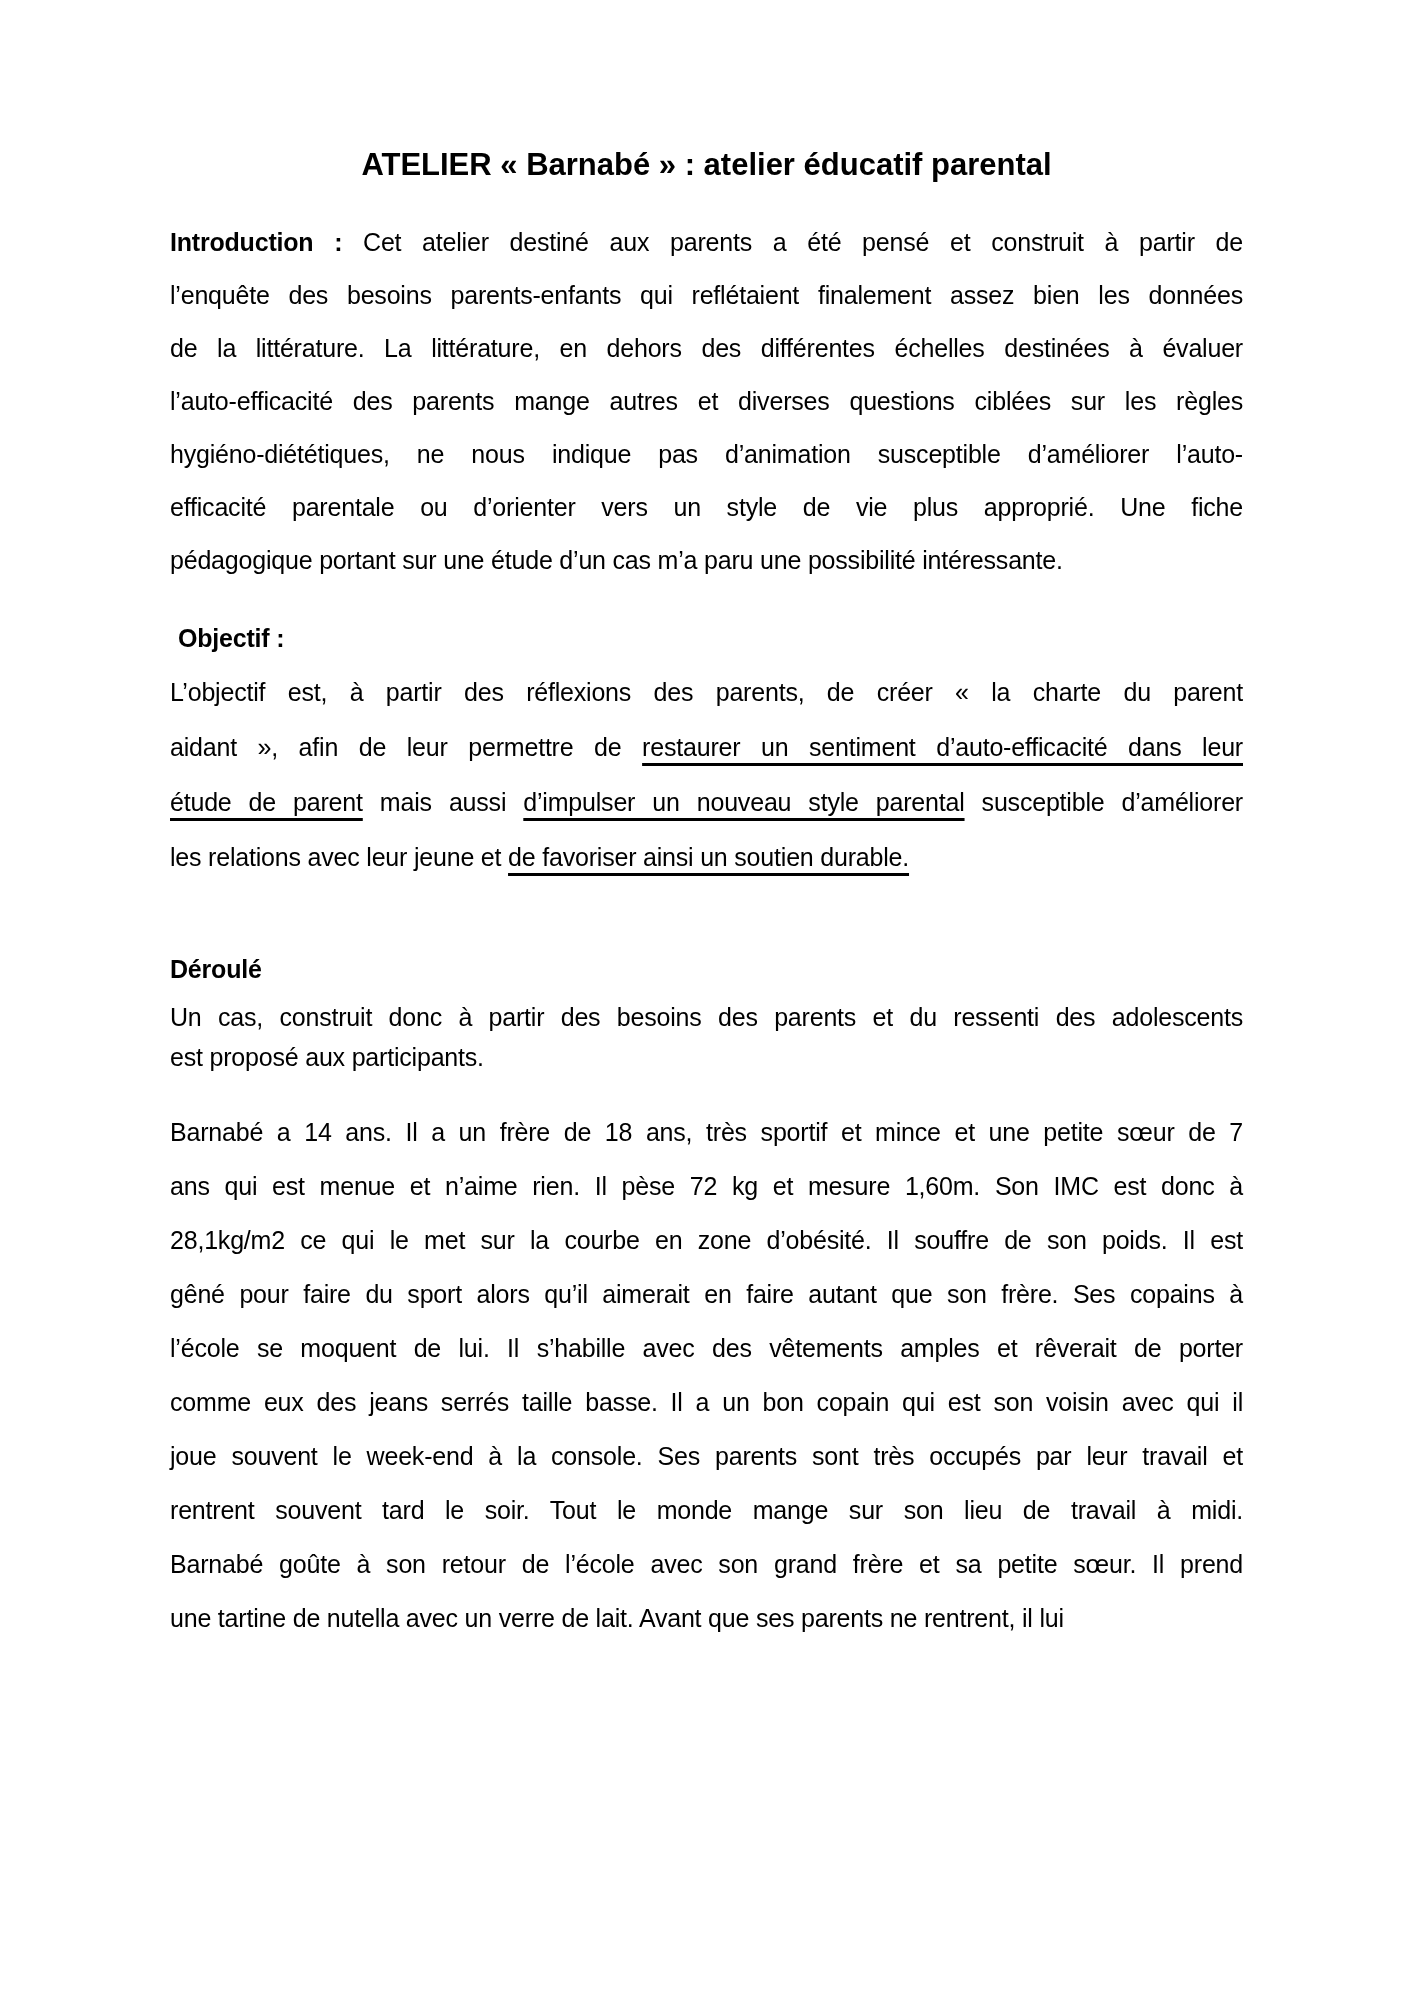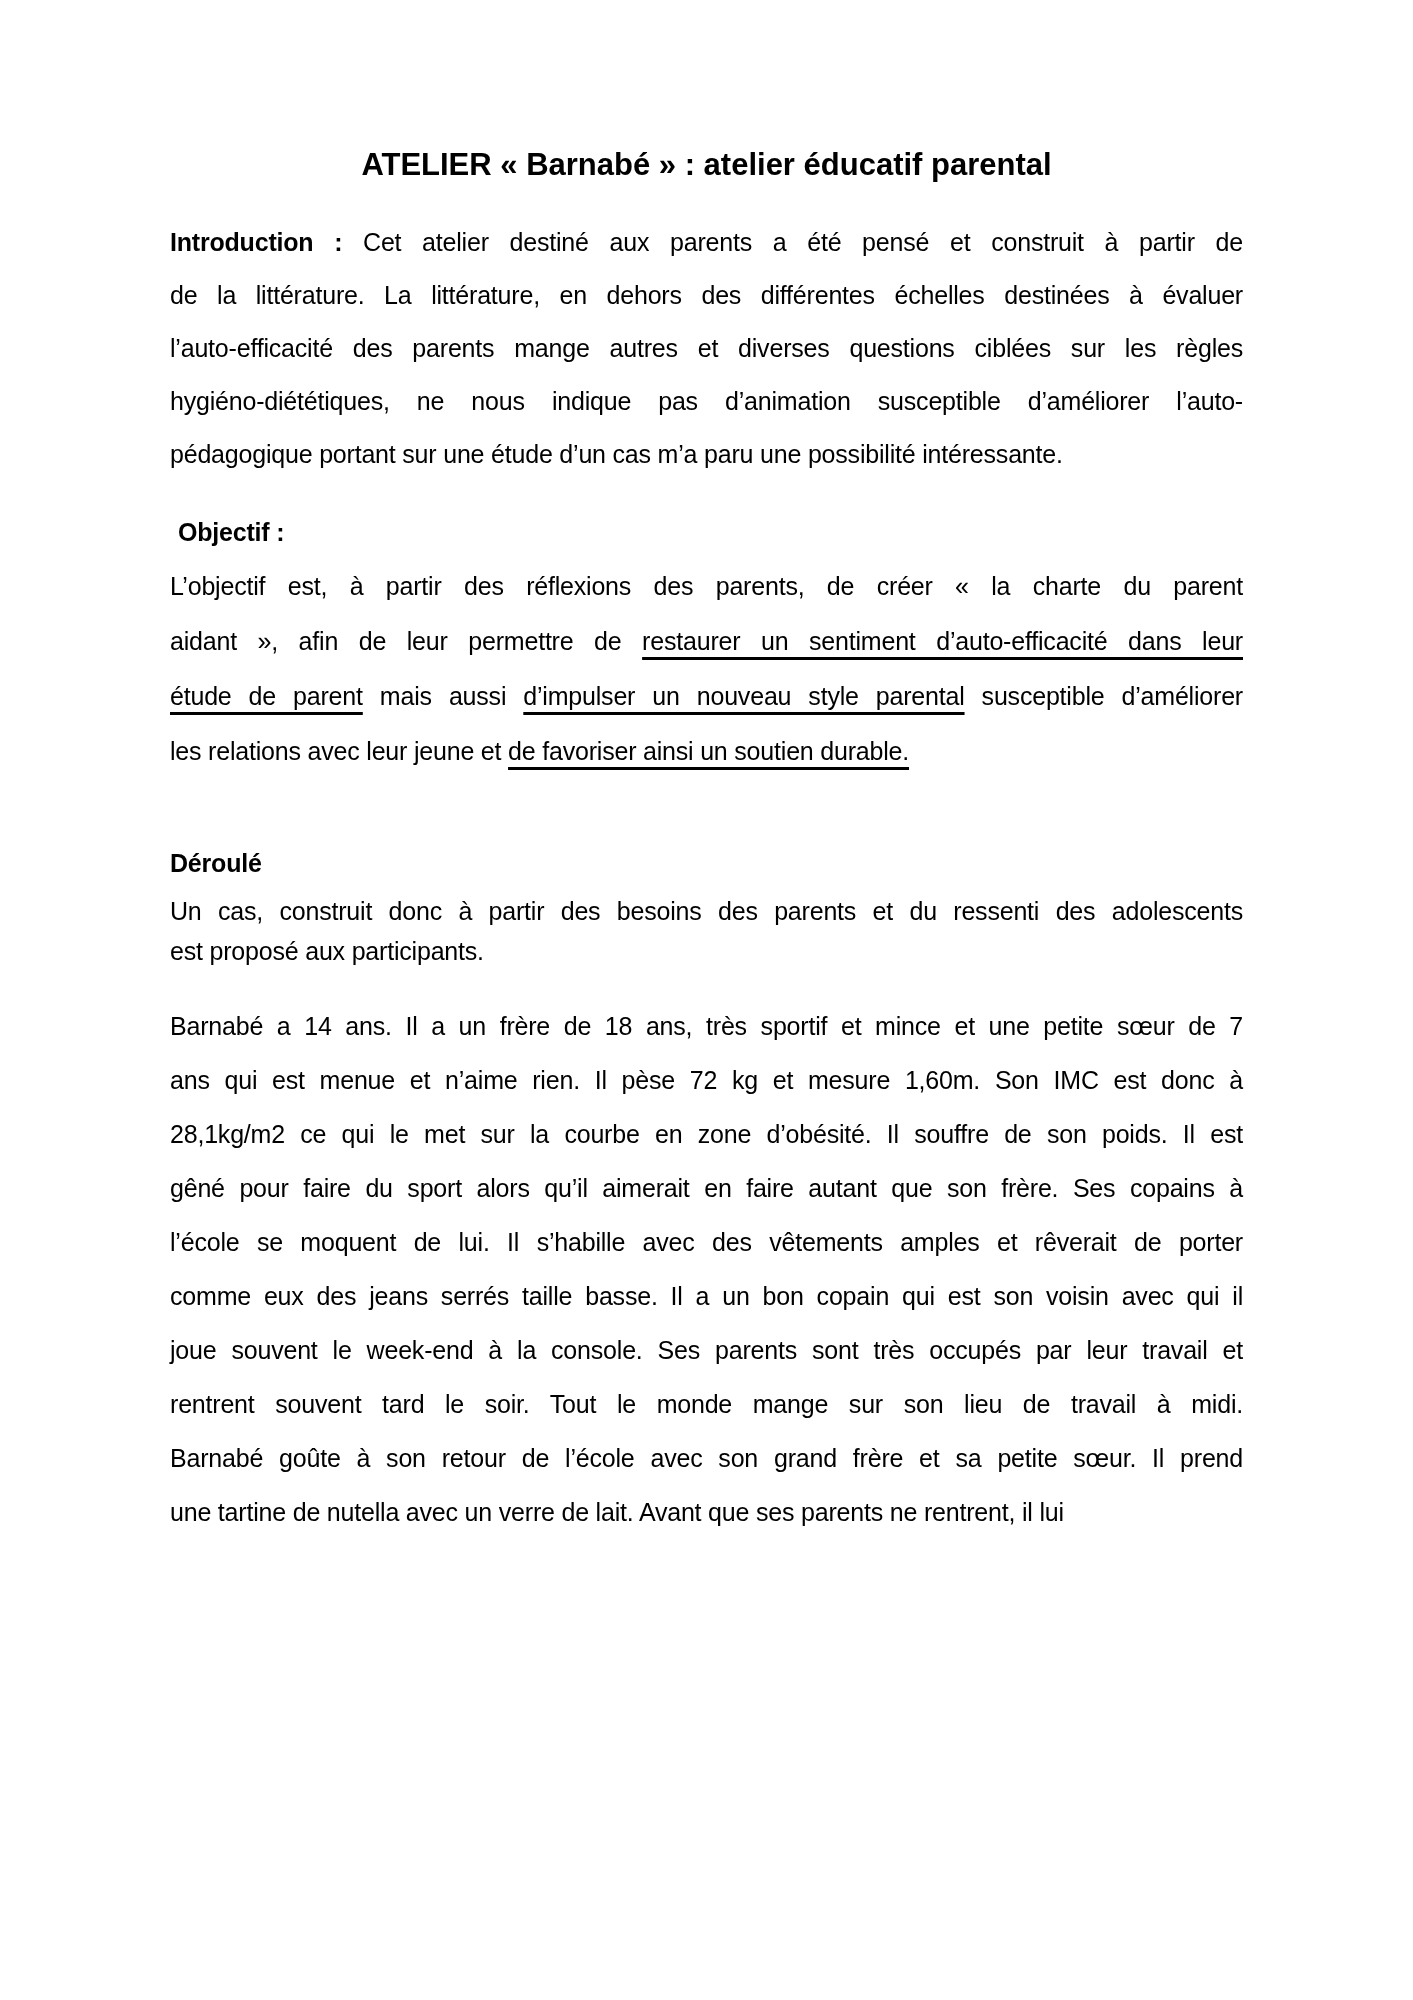--- a/index.html
+++ b/index.html
@@ -47,23 +47,25 @@
 </head>
 <body>
 
 <div class="page">
   <div class="content">
       <div class="block b-title">
         <div class="line last"><span class="b">ATELIER « Barnabé » : atelier éducatif parental</span></div>
       </div>
       <div class="block b-intro justify">
         <div class="line"><span class="b">Introduction : </span><span class="">Cet atelier destiné aux parents a été pensé et construit à partir de</span></div>
+        <div class="line"><span class="">l’enquête des besoins parents-enfants qui reflétaient finalement assez bien les données</span></div>
         <div class="line"><span class="">de la littérature. La littérature, en dehors des différentes échelles destinées à évaluer</span></div>
         <div class="line"><span class="">l’auto-efficacité des parents mange autres et diverses questions ciblées sur les règles</span></div>
         <div class="line"><span class="">hygiéno-diététiques, ne nous indique pas d’animation susceptible d’améliorer l’auto-</span></div>
+        <div class="line"><span class="">efficacité parentale ou d’orienter vers un style de vie plus approprié. Une fiche</span></div>
         <div class="line last"><span class="">pédagogique portant sur une étude d’un cas m’a paru une possibilité intéressante.</span></div>
       </div>
       <div class="block b-obj-h">
         <div class="line last"><span class="b">Objectif :</span></div>
       </div>
       <div class="block b-obj justify">
         <div class="line"><span class="">L’objectif est, à partir des réflexions des parents, de créer « la charte du parent</span></div>
         <div class="line"><span class="">aidant », afin de leur permettre de </span><span class=" u">restaurer un sentiment d’auto-efficacité dans leur</span></div>
         <div class="line"><span class=" u">étude de parent</span><span class=""> mais aussi </span><span class=" u">d’impulser un nouveau style parental</span><span class=""> susceptible d’améliorer</span></div>
         <div class="line last"><span class="">les relations avec leur jeune et </span><span class=" u">de favoriser ainsi un soutien durable.</span></div>

